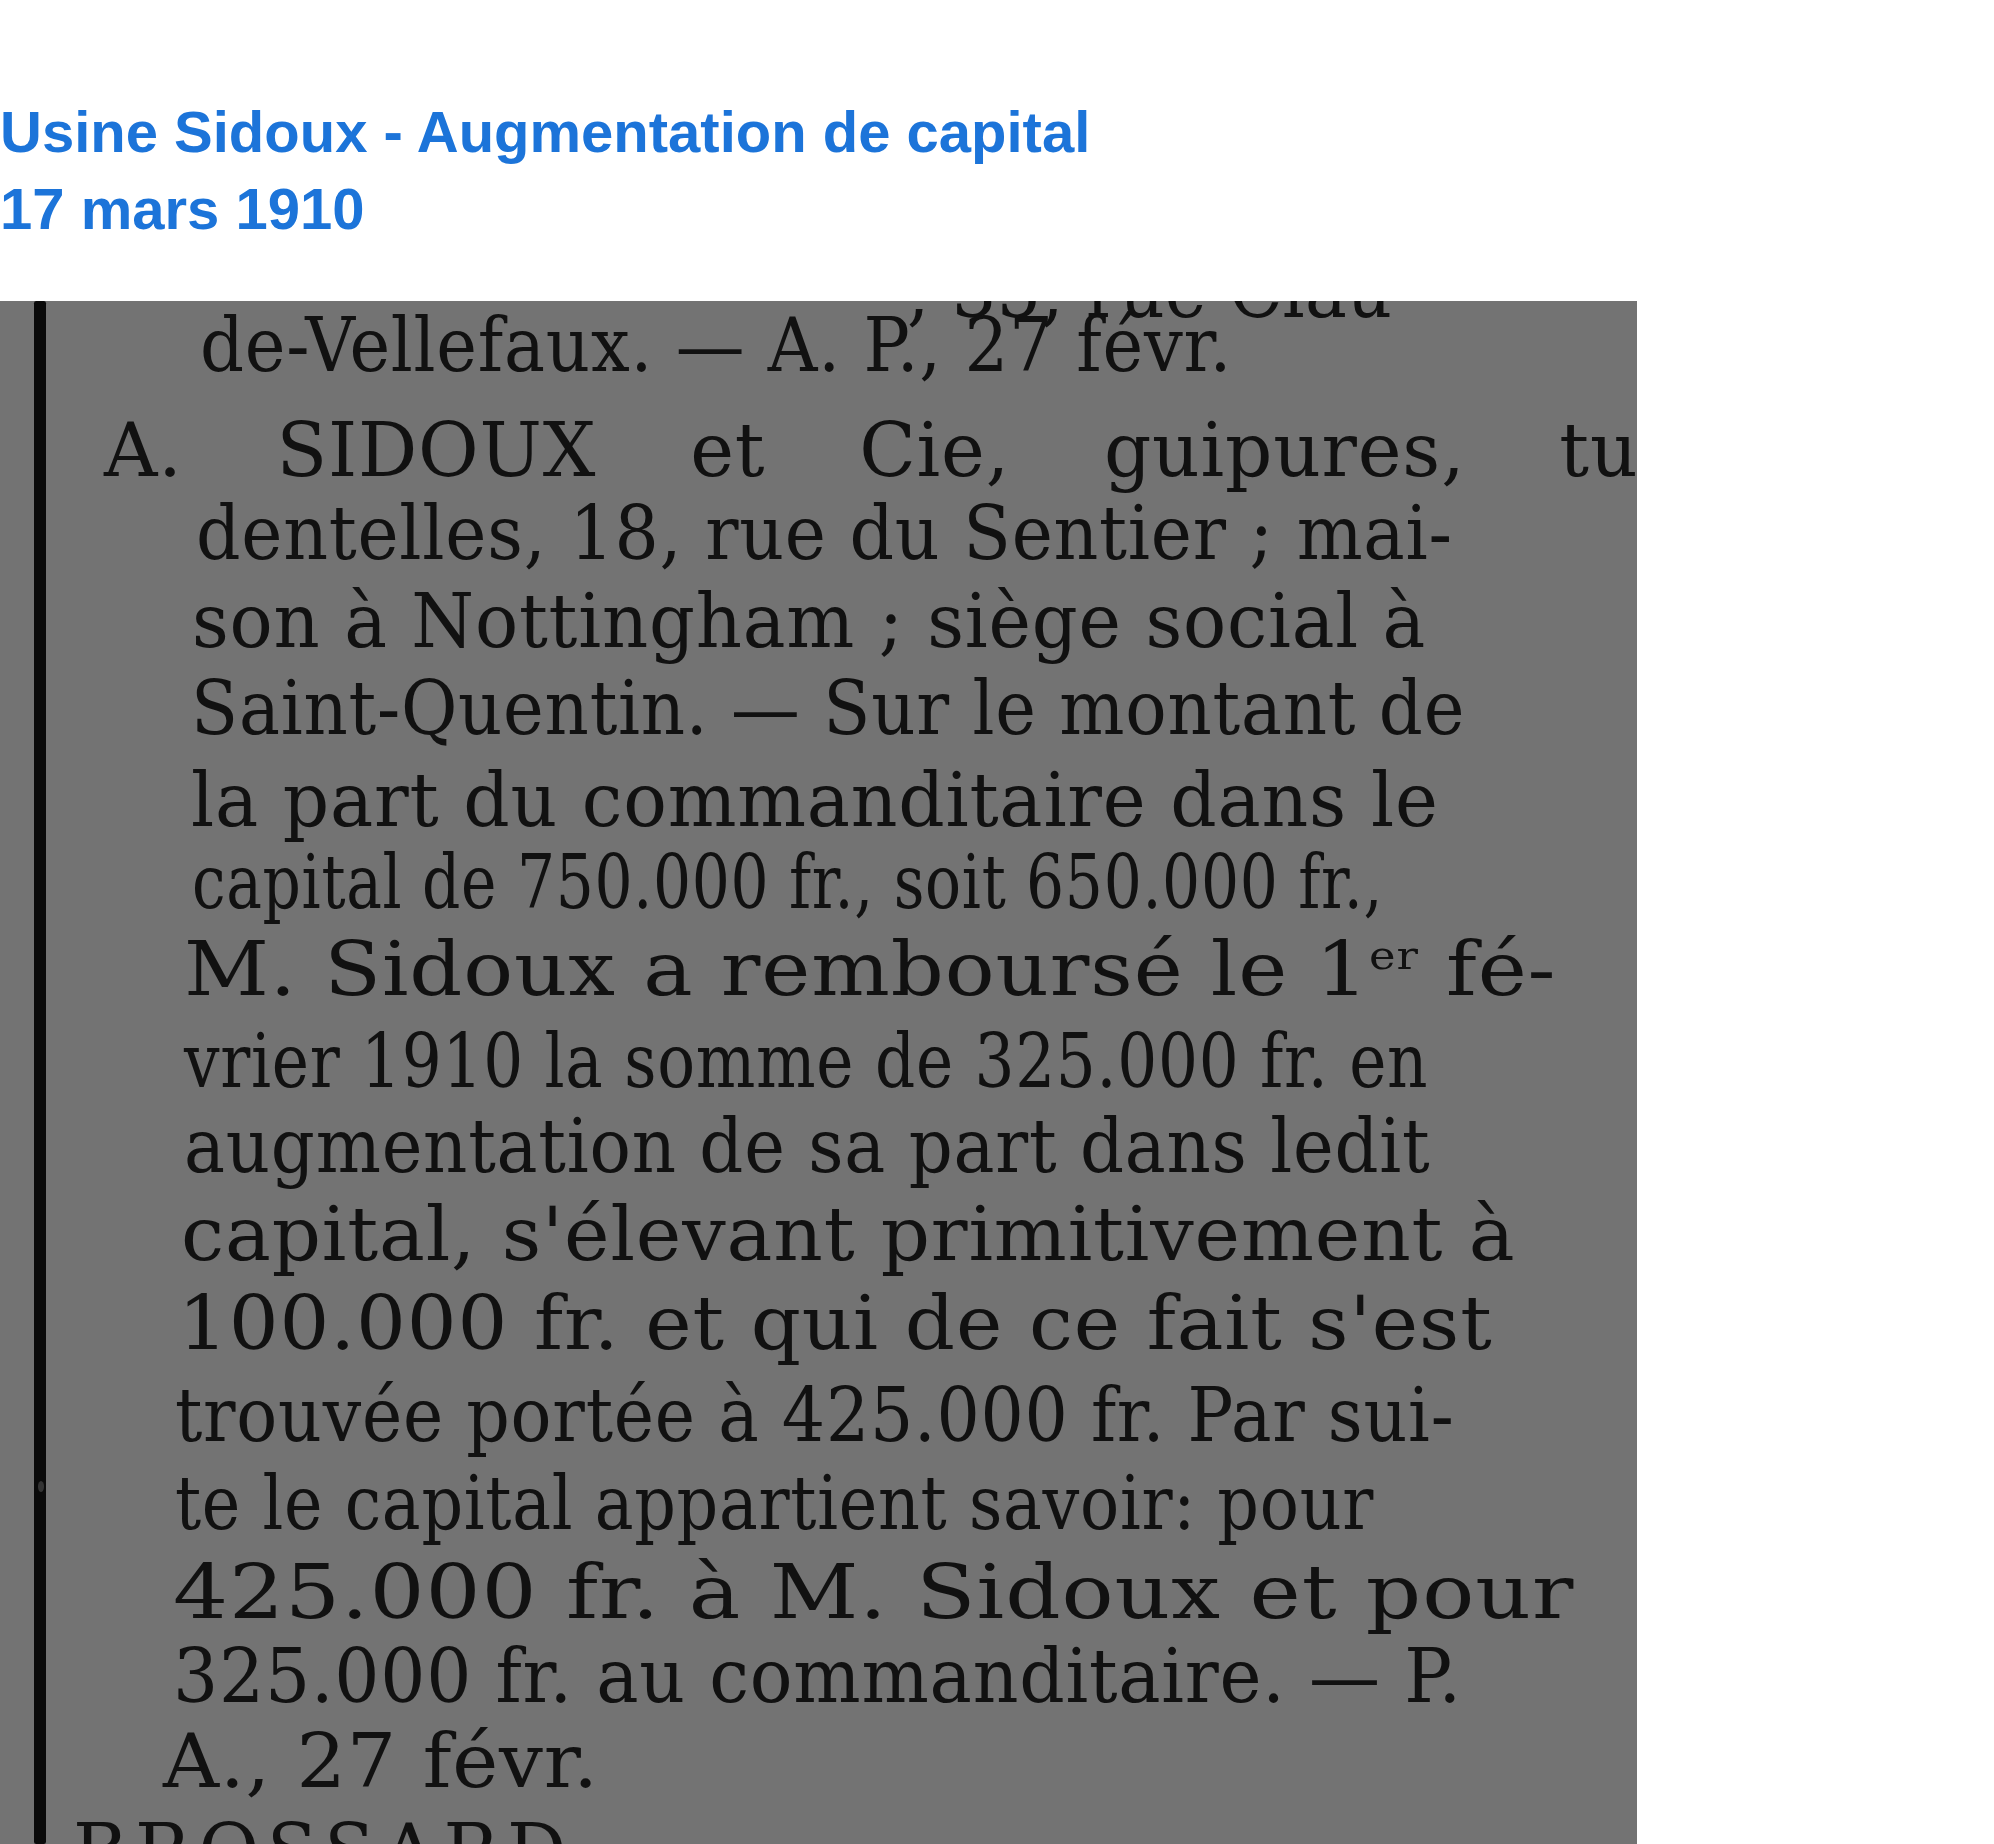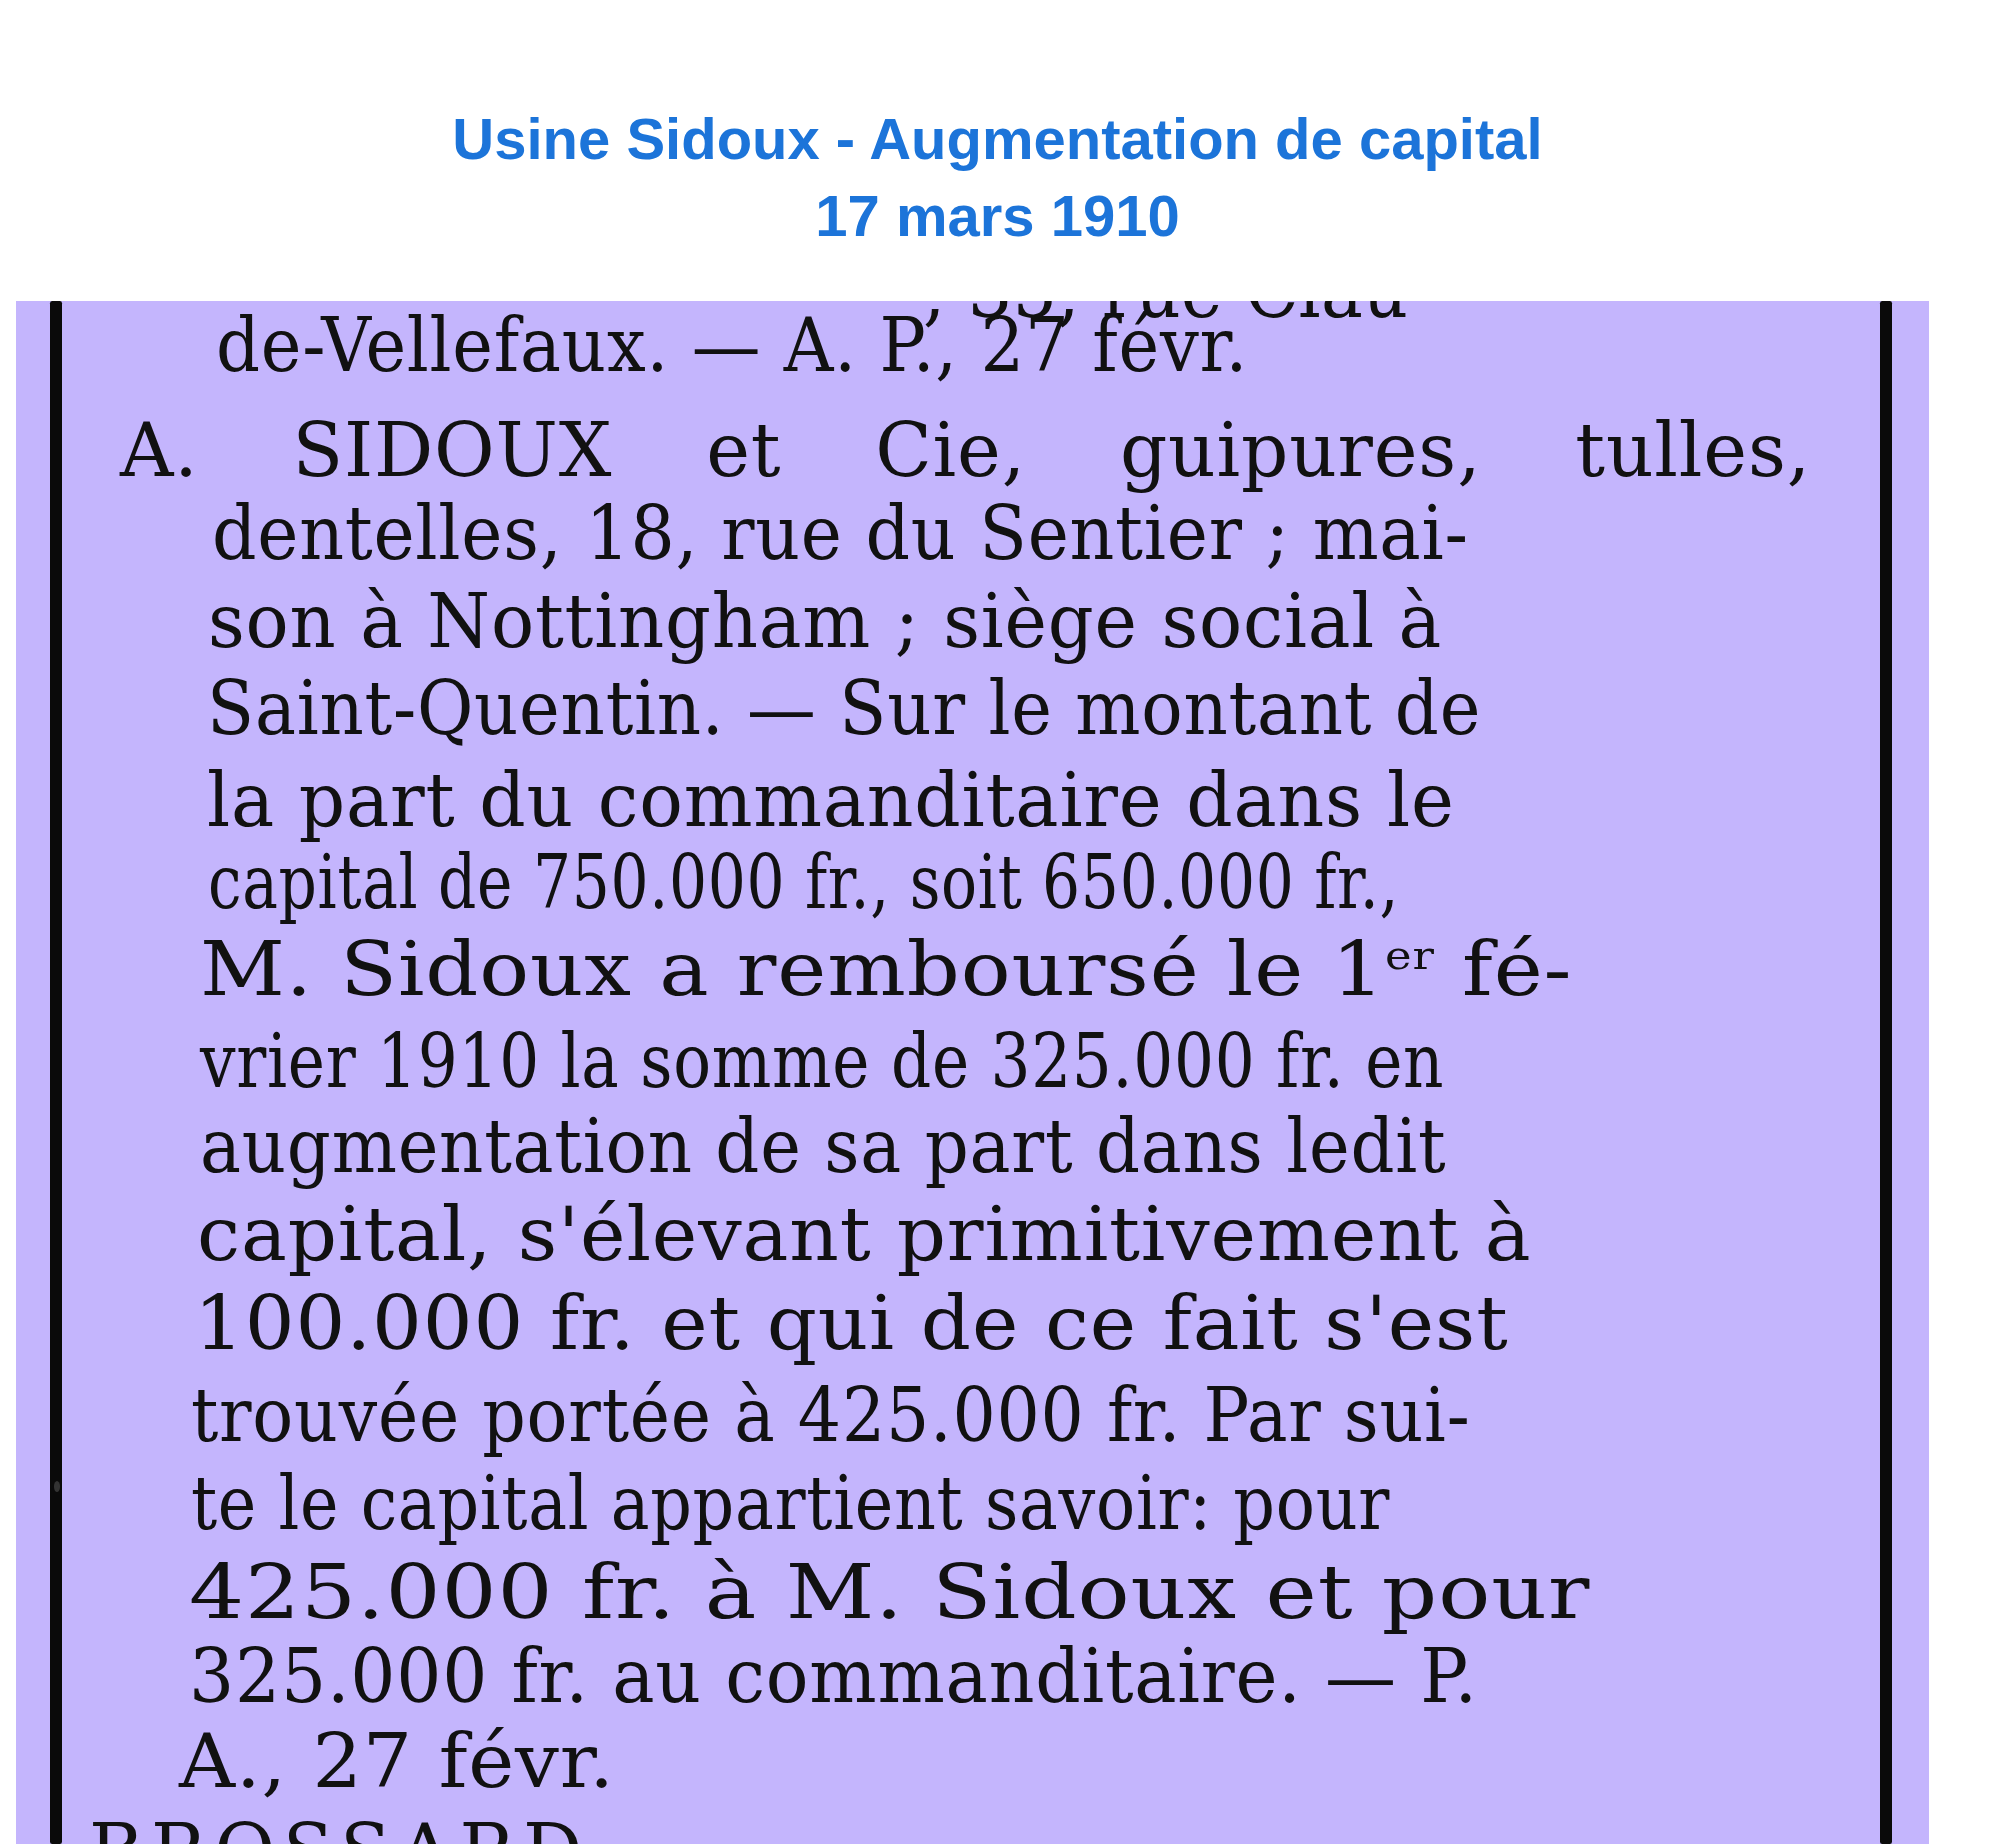--- a/index.html
+++ b/index.html
@@ -9,44 +9,44 @@
     }
     body {
       width: 1995px;
       height: 1844px;
       position: relative;
       overflow: hidden;
     }
     .header {
       position: absolute;
       left: 0;
-      top: 12px;
+      top: 5px;
       width: 1995px;
       height: 301px;
       background: #ffffff;
-      text-align: center;
+      text-align: left;
     }
     .title-line {
       font-family: "Liberation Sans", sans-serif;
       font-weight: bold;
       color: #1c74d9;
       font-size: 58px;
       line-height: 77px;
       letter-spacing: 0px;
     }
     .title-line.l1 { position: absolute; left: 0; right: 0; top: 88px; }
     .title-line.l2 { position: absolute; left: 0; right: 0; top: 165px; }
 
     .clipping {
       position: absolute;
-      left: 16px;
+      left: 0;
       top: 301px;
-      width: 1913px;
+      width: 1637px;
       height: 1543px;
-      background: #c4b5fd;
+      background: #737373;
       overflow: hidden;
     }
     .rule-left {
       position: absolute;
       left: 34px;
       top: 0;
       width: 11.5px;
       height: 1543px;
       background: #0a0a0a;
       border-radius: 2.3px;

